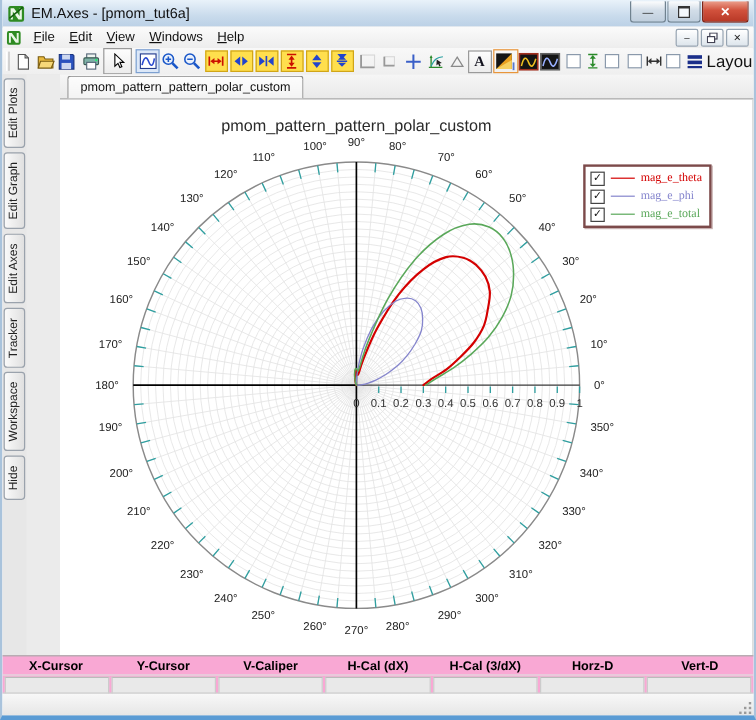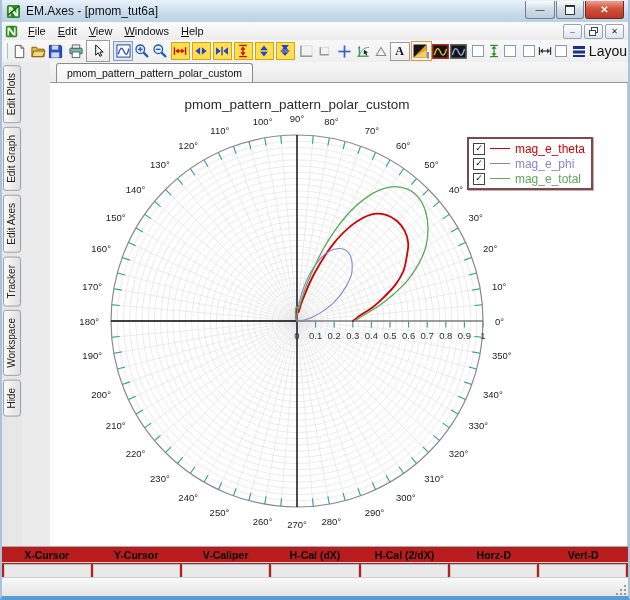--- a/index.html
+++ b/index.html
@@ -54,23 +54,23 @@
     background:linear-gradient(#fdfdfd,#f3f3f3);padding:3px 10px 0;font-size:10.5px;color:#111;}
   .chart-area{flex:1;position:relative;background:#fff;border-right:1px solid #c9c9c9;}
   .chart-area svg.polar{position:absolute;left:0;top:0;}
   
   .legend{position:absolute;top:54px;right:34px;background:#fff;border:2px solid #7c4a4a;
     padding:3px 6px 3px 4px;display:flex;flex-direction:column;gap:2px;box-shadow:1px 1px 0 #c8b0b0;}
   .lrow{display:flex;align-items:center;gap:5px;height:13px;}
   .lcheck{width:10px;height:10px;border:1px solid #444;background:#fff;font-size:9px;line-height:9px;
     text-align:center;color:#111;flex:0 0 auto;}
   .lline{width:20px;flex:0 0 auto;}
-  .llabel{font-size:12px;}
+  .llabel{font-size:10px;font-family:Liberation Serif, serif;}
   
-  .cursor-bar{position:absolute;left:0;top:546px;right:0;height:31px;background:#b91c1c;border-top:1px solid #aaa;}
+  .cursor-bar{position:absolute;left:0;top:546px;right:0;height:31px;background:#f9a8d4;border-top:1px solid #aaa;}
   .cur-headers{display:flex;height:15px;align-items:center;border-bottom:1px solid #e0e0e0;}
   .cur-headers span{flex:1;text-align:center;font-size:10.5px;font-weight:bold;color:#000;}
   .cur-cells{display:flex;height:15px;padding:1px 2px;gap:2px;}
   .cur-cells span{flex:1;background:#e9e9e9;border:1px solid #cccccc;border-top-color:#bbb;}
   
   .statusbar{position:absolute;left:0;top:577px;right:0;height:19px;background:linear-gradient(#f8f8f8,#e5e5e5);
     border-top:1px solid #cfcfcf;}
   .grip{position:absolute;right:1px;bottom:1px;}
 </style>
 </head>
@@ -598,21 +598,21 @@
       </div>
     </div>
   </div>
 
   <div class="cursor-bar">
     <div class="cur-headers" id="cur-headers">
         <span>X-Cursor</span>
         <span>Y-Cursor</span>
         <span>V-Caliper</span>
         <span>H-Cal (dX)</span>
-        <span>H-Cal (2/dX)</span>
+        <span>H-Cal (3/dX)</span>
         <span>Horz-D</span>
         <span>Vert-D</span>
       </div>
     <div class="cur-cells" id="cur-cells">
         <span></span>
         <span></span>
         <span></span>
         <span></span>
         <span></span>
         <span></span>

